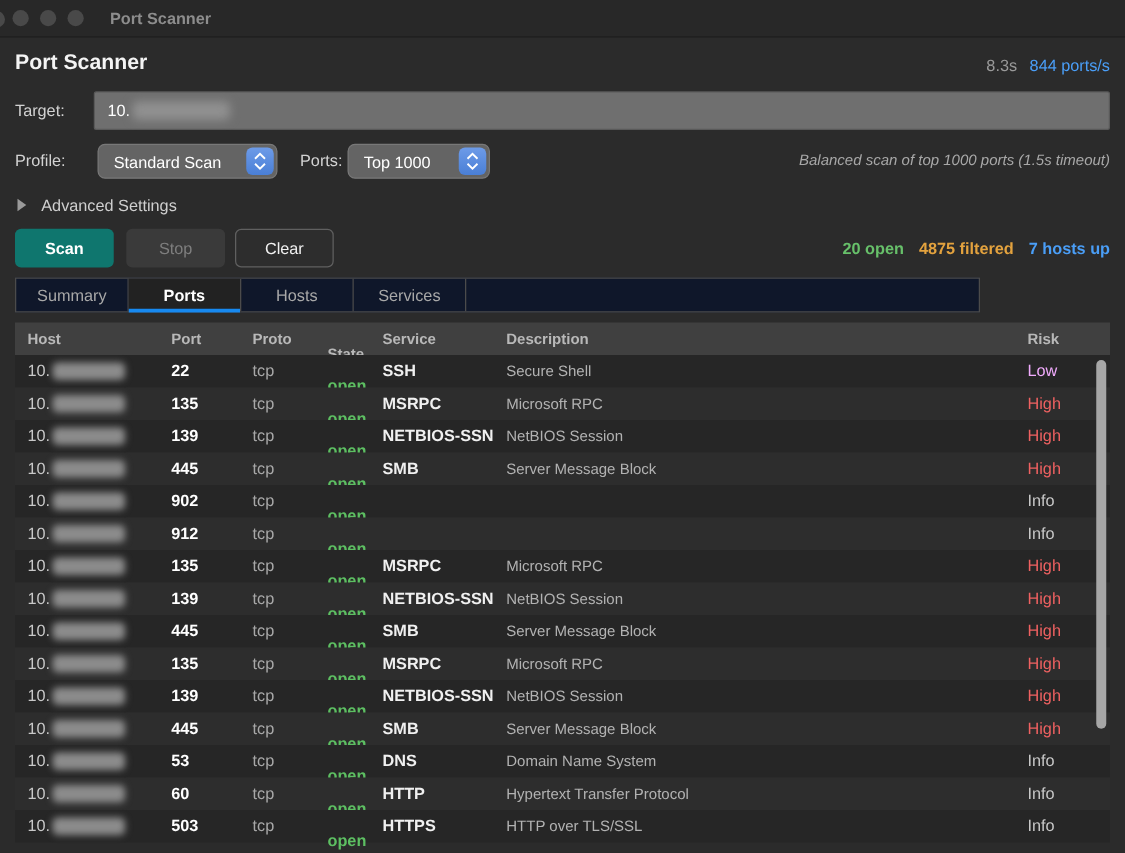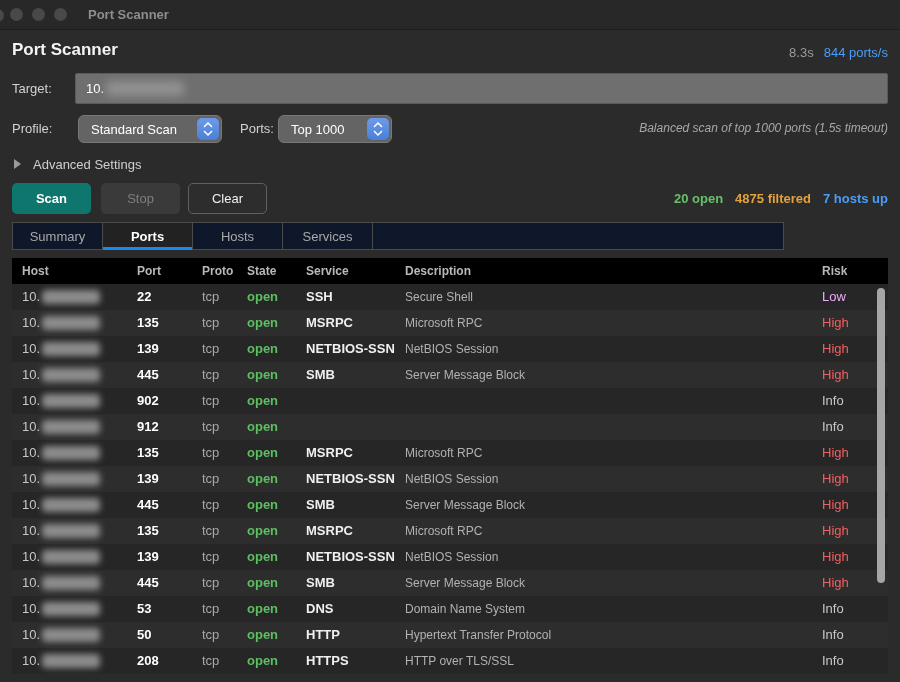--- a/index.html
+++ b/index.html
@@ -99,31 +99,31 @@
     font-size:13px; color:#a8a8a8; cursor:pointer;
   }
   .tab.active { background:#222; color:#fff; font-weight:bold; }
   .tab.active::after {
     content:""; position:absolute; left:0; right:0; bottom:-1px; height:3px; background:#1789f0;
   }
 
   
   .table { position:absolute; top:258px; left:12px; width:876px; }
   .thead {
-    position:relative; height:26px; background:#000000;
+    position:relative; height:26px; background:#404040;
     font-size:12px; font-weight:bold; color:#b8b8b8; line-height:26px;
   }
   .trow { position:relative; height:26px; line-height:26px; font-size:13px; }
   .trow.even { background:#262626; }
   .trow.odd  { background:#2d2d2d; }
   .cell, .th { position:absolute; top:0; white-space:nowrap; }
   .c-host   { left:10px; }
   .c-port   { left:125px; }
   .c-proto  { left:190px; }
-  .c-state  { left:235px; }
+  .c-state  { left:250px;margin-top:12px; }
   .c-service{ left:294px; }
   .c-desc   { left:393px; }
   .c-risk   { left:810px;text-align:right; }
   .cell.c-host { color:#c8c8c8; display:flex; align-items:center; height:26px; }
   .redacted.host-blur { width:58px; height:14px; filter:blur(3px); background:#8c8c8c; }
   .cell.c-port { color:#fff; font-weight:bold; }
   .cell.c-proto { color:#a8a8a8; }
   .cell.c-state { color:#5dbf62; font-weight:bold; }
   .cell.c-service { color:#f0f0f0; font-weight:bold; }
   .cell.c-desc { color:#b2b2b2; font-size:12px; }
@@ -376,33 +376,33 @@
           <span class="cell c-state">open</span>
           <span class="cell c-service">DNS</span>
           <span class="cell c-desc">Domain Name System</span>
           <span class="cell c-risk risk-info">Info</span>
         </div>
         <div class="trow odd">
           <span class="cell c-host">
             <span>10.</span>
             <span class="redacted host-blur"></span>
           </span>
-          <span class="cell c-port">50</span>
+          <span class="cell c-port">60</span>
           <span class="cell c-proto">tcp</span>
           <span class="cell c-state">open</span>
           <span class="cell c-service">HTTP</span>
           <span class="cell c-desc">Hypertext Transfer Protocol</span>
           <span class="cell c-risk risk-info">Info</span>
         </div>
         <div class="trow even">
           <span class="cell c-host">
             <span>10.</span>
             <span class="redacted host-blur"></span>
           </span>
-          <span class="cell c-port">208</span>
+          <span class="cell c-port">503</span>
           <span class="cell c-proto">tcp</span>
           <span class="cell c-state">open</span>
           <span class="cell c-service">HTTPS</span>
           <span class="cell c-desc">HTTP over TLS/SSL</span>
           <span class="cell c-risk risk-info">Info</span>
         </div>
       </div>
     <div class="scrollbar-thumb"></div>
   </div>
 

